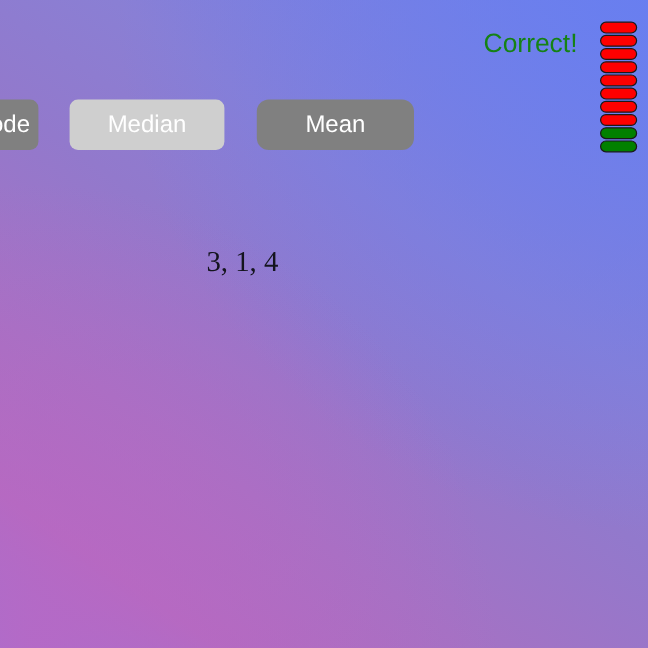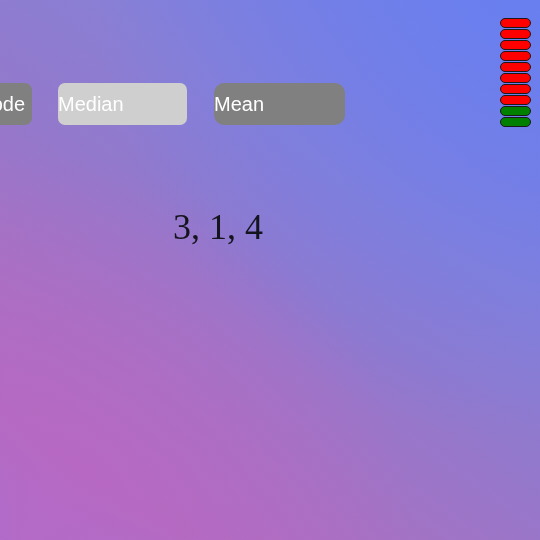--- a/index.html
+++ b/index.html
@@ -51,21 +51,21 @@
   .choice-button {
     position: absolute;
     top: 0;
     height: 42px;
     border: none;
     border-radius: 7px;
     color: #ffffff;
     font-family: "Liberation Sans", sans-serif;
     font-size: 20px;
     line-height: 42px;
-    text-align: left;
+    text-align: center;
     padding: 0;
     cursor: pointer;
     white-space: nowrap;
     overflow: hidden;
     box-sizing: border-box;
   }
 
   .choice-button.normal {
     background: #808080;
   }
@@ -130,39 +130,39 @@
   }
 
   
   #number-sequence {
     position: absolute;
     left: 0;
     top: 206px;
     width: 404px;
     text-align: center;
     font-family: "Liberation Serif", "DejaVu Serif", serif;
-    font-size: 36px;
+    font-size: 24px;
     color: #14141e;
     white-space: nowrap;
-    margin-left: 16px;
   }
 </style>
 </head>
 <body>
 
 <div id="app">
 
   <div class="button-row">
     <button class="choice-button normal" id="btn-mode" style="background: rgb(128, 128, 128);">Mode</button>
 
     <button class="choice-button highlighted" id="btn-median" style="background: rgb(207, 207, 207);">Median</button>
 
     <button class="choice-button normal" id="btn-mean" style="background: rgb(128, 128, 128); border-radius: 10px;">Mean</button>
   </div>
 
+  <div id="feedback" style="color: rgb(21, 130, 21);">Correct!</div>
 
   <div id="progress-bar">
     <div class="progress-segment red" style="background: rgb(254, 0, 0);"></div>
     <div class="progress-segment red" style="background: rgb(254, 0, 0);"></div>
     <div class="progress-segment red" style="background: rgb(254, 0, 0);"></div>
     <div class="progress-segment red" style="background: rgb(254, 0, 0);"></div>
     <div class="progress-segment red" style="background: rgb(254, 0, 0);"></div>
     <div class="progress-segment red" style="background: rgb(254, 0, 0);"></div>
     <div class="progress-segment red" style="background: rgb(254, 0, 0);"></div>
     <div class="progress-segment red" style="background: rgb(254, 0, 0);"></div>

